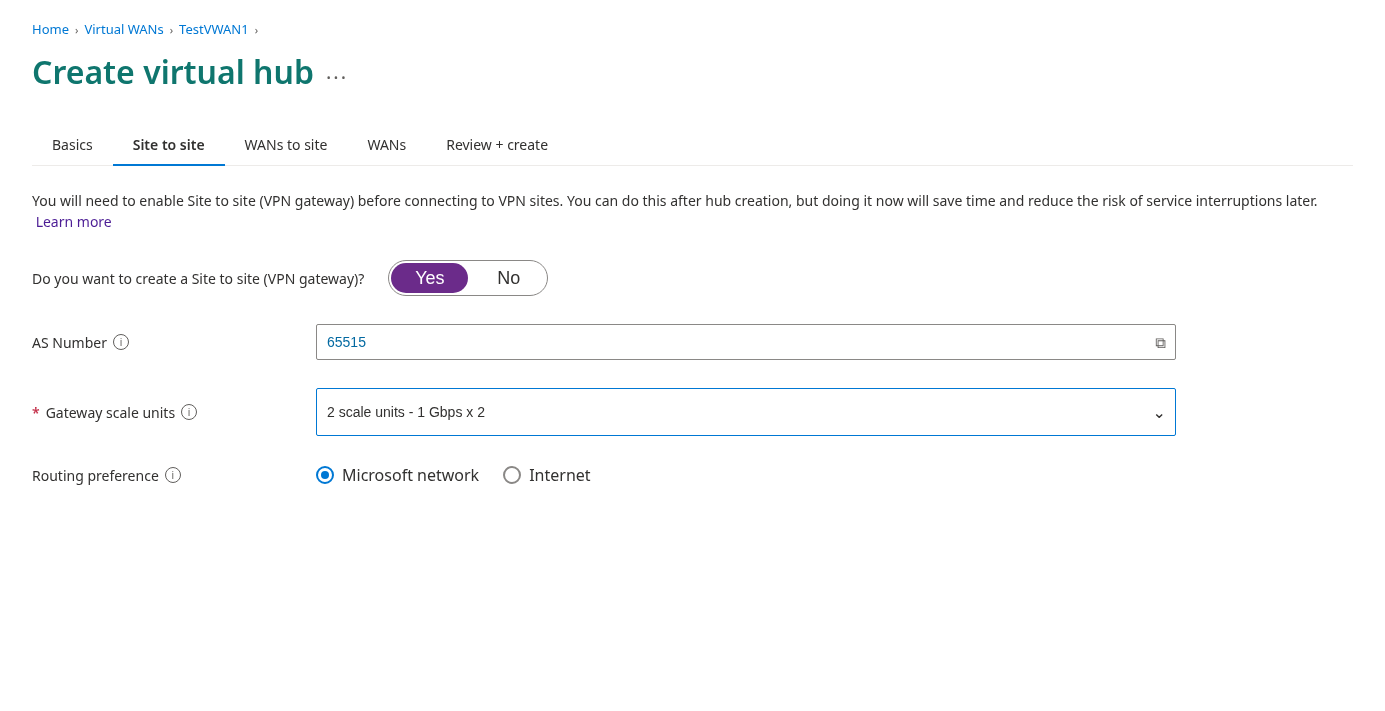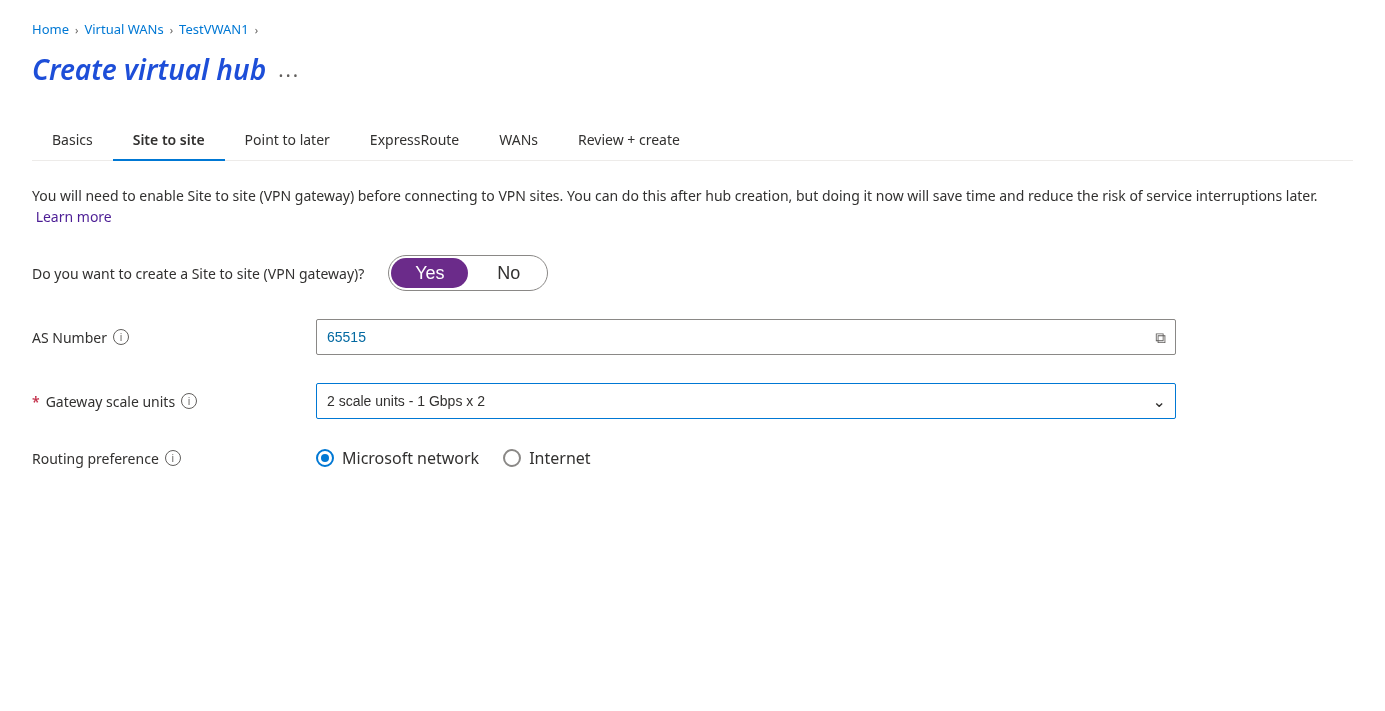--- a/index.html
+++ b/index.html
@@ -31,24 +31,23 @@
     }
 
     
     .page-title {
       display: flex;
       align-items: center;
       gap: 12px;
       margin-bottom: 32px;
     }
     .page-title h1 {
-      font-size: 28px;
+      font-size: 32px;
       font-weight: 600;
-      color: #1d4ed8;
-      font-style: italic;
+      color: #0f766e;
     }
     .page-title .ellipsis {
       font-size: 20px;
       color: #605e5c;
       cursor: pointer;
       letter-spacing: 2px;
     }
 
     
     .tabs {
@@ -179,21 +178,21 @@
     }
 
     
     .select-wrapper {
       position: relative;
       flex: 1;
       max-width: 860px;
     }
     .gateway-select {
       width: 100%;
-      height: 36px;
+      height: 48px;
       padding: 0 36px 0 10px;
       border: 1px solid #0078d4;
       border-radius: 2px;
       font-size: 14px;
       color: #323130;
       background: #fff;
       appearance: none;
       cursor: pointer;
       outline: none;
     }
@@ -255,22 +254,21 @@
 </nav>
 
 <div class="page-title">
   <h1>Create virtual hub</h1>
   <span class="ellipsis">...</span>
 </div>
 
 <div class="tabs">
   <div class="tab">Basics</div>
   <div class="tab active">Site to site</div>
-  <div class="tab">Point to later</div>
-  <div class="tab">ExpressRoute</div>
+  <div class="tab">WANs to site</div>
   <div class="tab">WANs</div>
   <div class="tab">Review + create</div>
 </div>
 
 <div class="description">
   <span>You will need to enable Site to site (VPN gateway) before connecting to VPN sites. You can do this after hub creation, but doing it now will save time and reduce the risk of service interruptions later.</span>
   &nbsp;<a>Learn more</a>
 </div>
 
 <div class="form-section">

